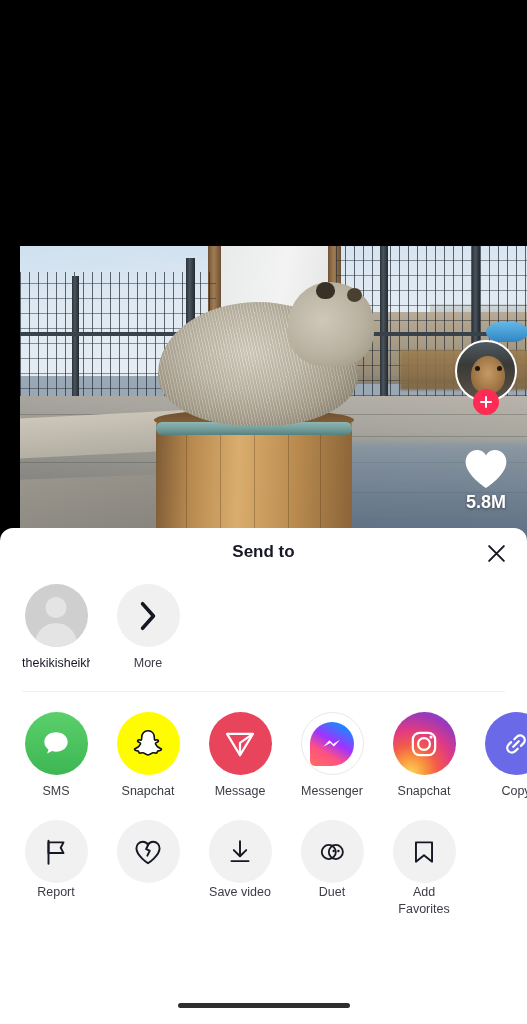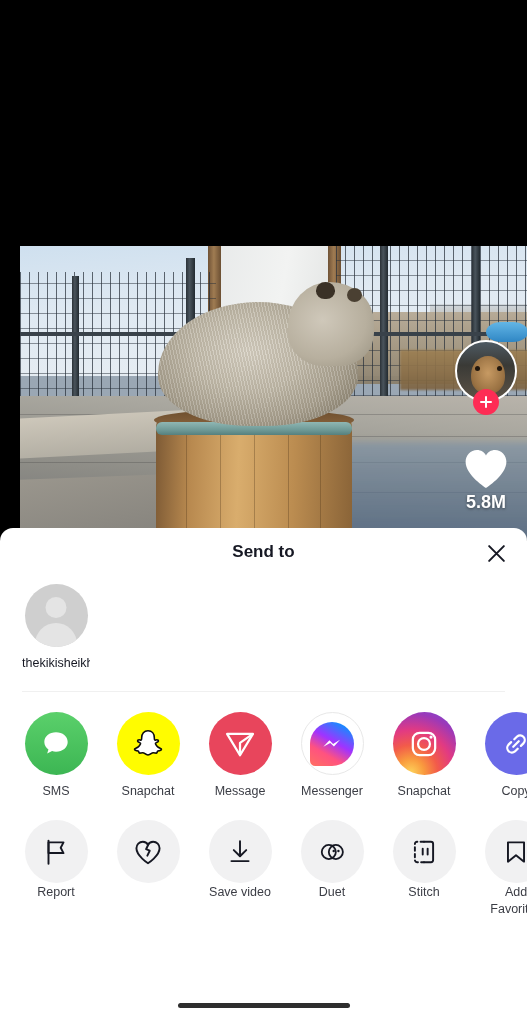--- a/index.html
+++ b/index.html
@@ -333,20 +333,28 @@
 
   <div id="recipients-row">
     <div class="recipient">
       <div class="recipient-circle avatar-placeholder">
         <div class="ph-head"></div>
         <div class="ph-body"></div>
       </div>
       <div class="recipient-label">thekikisheikh</div>
     </div>
 
+    <div class="recipient">
+      <div class="recipient-circle more-circle">
+        <svg width="24" height="30" viewBox="0 0 14 22">
+          <path d="M3 2 L11 11 L3 20" stroke="#161823" stroke-width="2.6" fill="none" stroke-linecap="round" stroke-linejoin="round"></path>
+        </svg>
+      </div>
+      <div class="recipient-label muted">More</div>
+    </div>
   </div>
 
   <div id="sheet-divider"></div>
 
   <div id="apps-row">
 
     <div class="app-item">
       <div class="app-icon ic-sms">
         <svg width="34" height="34" viewBox="0 0 32 32">
           <path d="M16 5c6.2 0 11 3.9 11 9.1 0 5.2-4.8 9.1-11 9.1-1.3 0-2.6-.2-3.7-.5l-4.6 2.2 1.2-3.8C6.6 19.6 5 17 5 14.1 5 8.9 9.8 5 16 5z" fill="#fff"></path>
@@ -445,31 +453,20 @@
         <svg width="32" height="32" viewBox="0 0 30 30">
           <circle cx="12" cy="15" r="6.6" fill="none" stroke="#161823" stroke-width="1.7"></circle>
           <circle cx="18.6" cy="15" r="6.6" fill="none" stroke="#161823" stroke-width="1.7"></circle>
           <circle cx="16.6" cy="14" r="1.15" fill="#161823"></circle>
           <circle cx="21" cy="14" r="1.15" fill="#161823"></circle>
         </svg>
       </div>
       <div class="action-label">Duet</div>
     </div>
 
-    <div class="action-item">
-      <div class="action-icon">
-        <svg width="30" height="30" viewBox="0 0 28 28">
-          <path d="M14 4.5 L20.5 4.5 a2 2 0 0 1 2 2 L22.5 21.5 a2 2 0 0 1-2 2 L14 23.5" fill="none" stroke="#161823" stroke-width="1.8" stroke-linecap="round"></path>
-          <path d="M14 4.5 L7.5 4.5 a2 2 0 0 0-2 2 L5.5 21.5 a2 2 0 0 0 2 2 L14 23.5" fill="none" stroke="#161823" stroke-width="1.8" stroke-linecap="round" stroke-dasharray="3.2 3"></path>
-          <path d="M12.8 11 L12.8 16.4" stroke="#161823" stroke-width="1.8" stroke-linecap="round"></path>
-          <path d="M17.4 11 L17.4 16.4" stroke="#161823" stroke-width="1.8" stroke-linecap="round"></path>
-        </svg>
-      </div>
-      <div class="action-label">Stitch</div>
-    </div>
 
     <div class="action-item">
       <div class="action-icon">
         <svg width="30" height="30" viewBox="0 0 28 28">
           <path d="M6.5 5 L21.5 5 L21.5 23 L14 17 L6.5 23 Z" fill="none" stroke="#161823" stroke-width="1.8" stroke-linejoin="round"></path>
         </svg>
       </div>
       <div class="action-label">Add Favorites</div>
     </div>
   </div>

